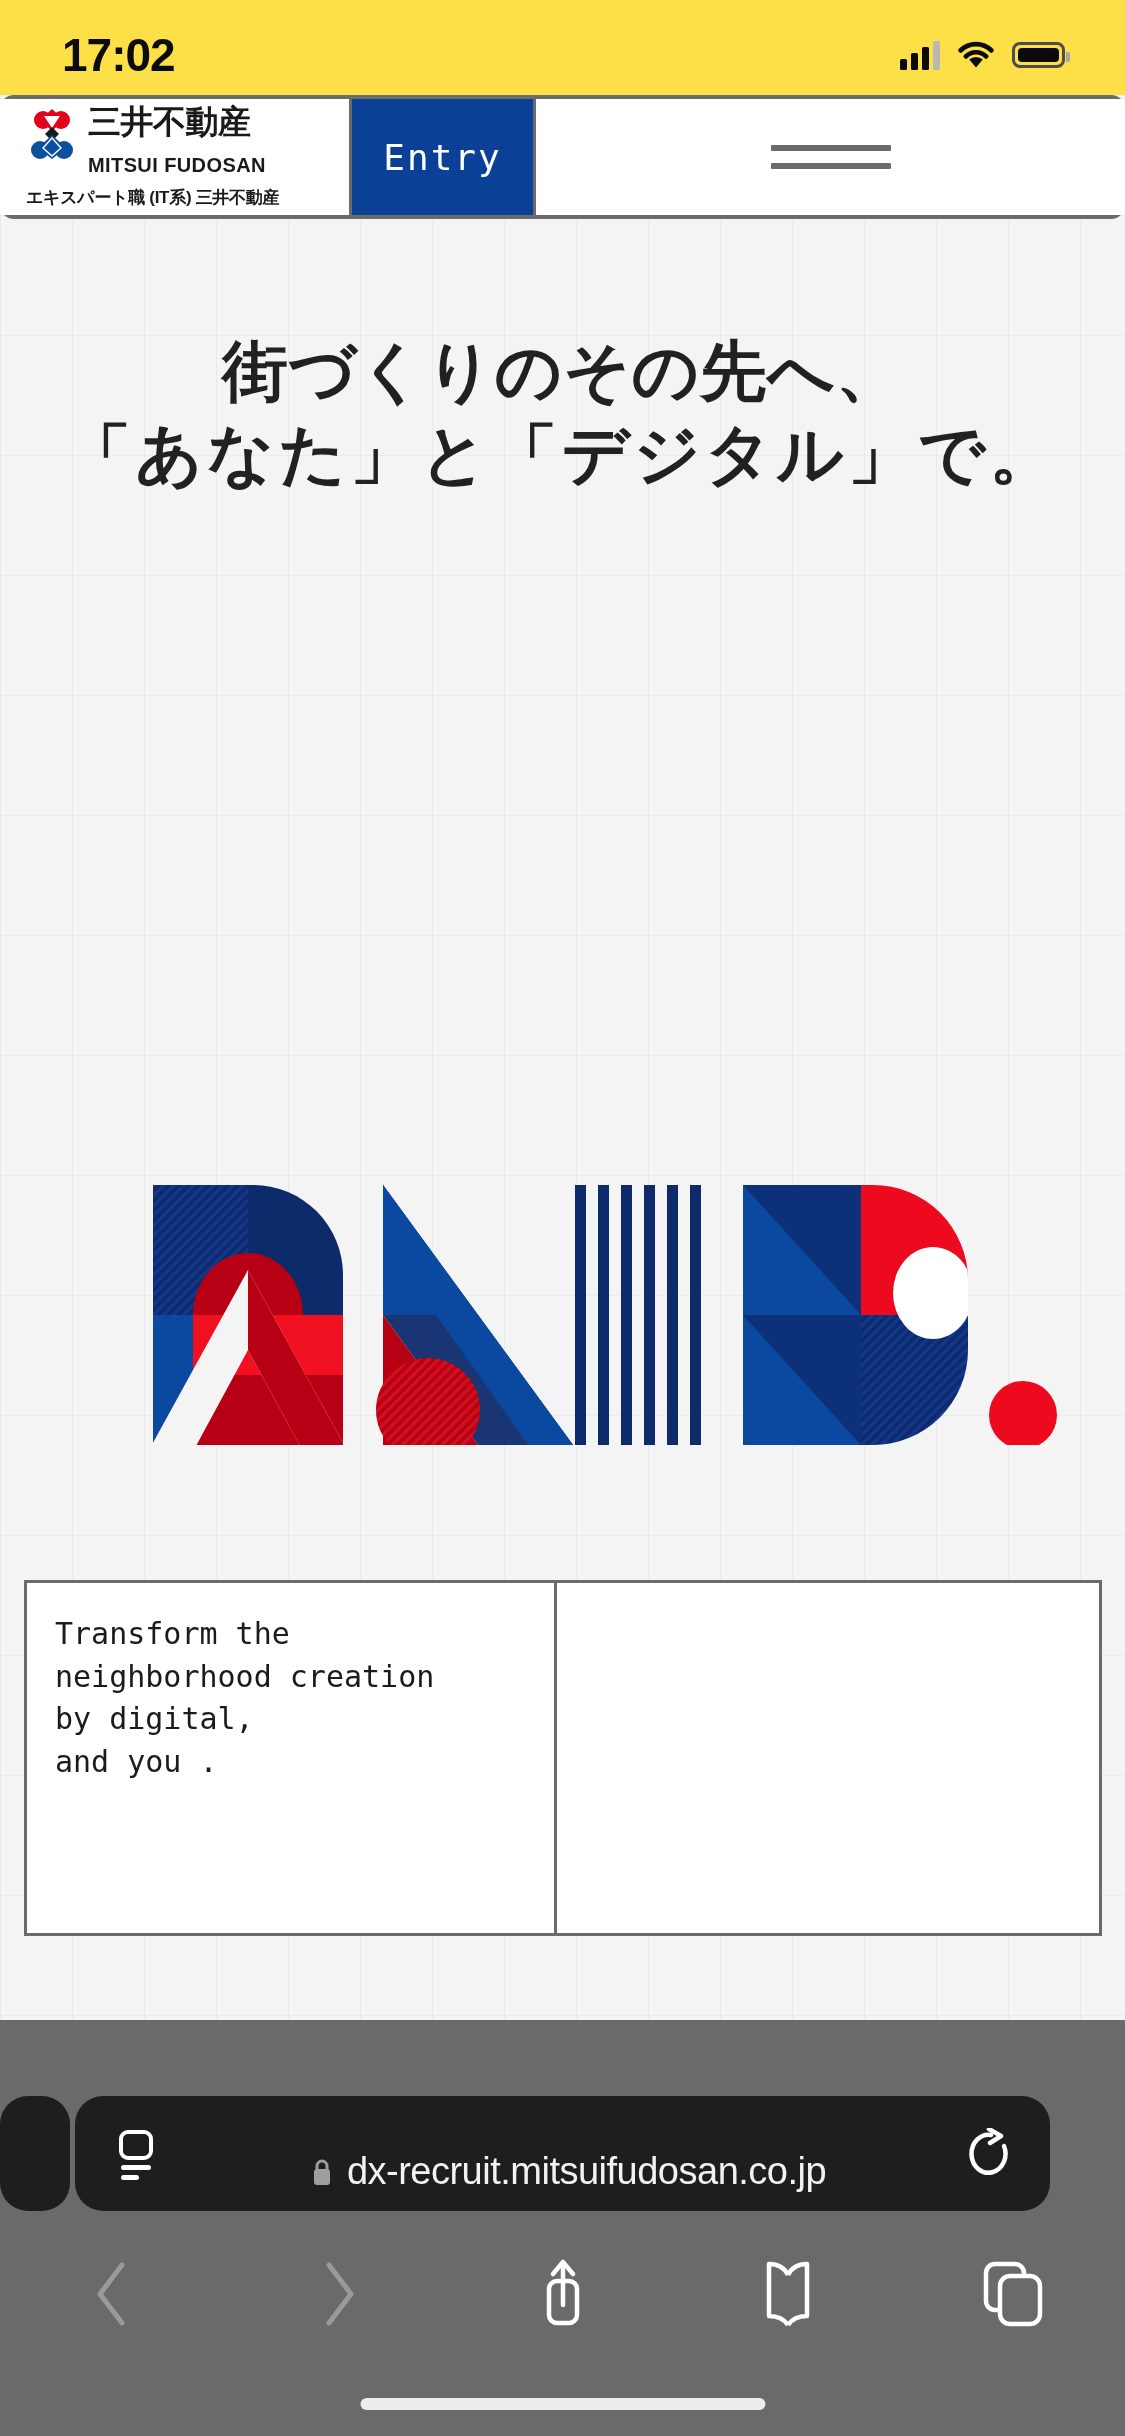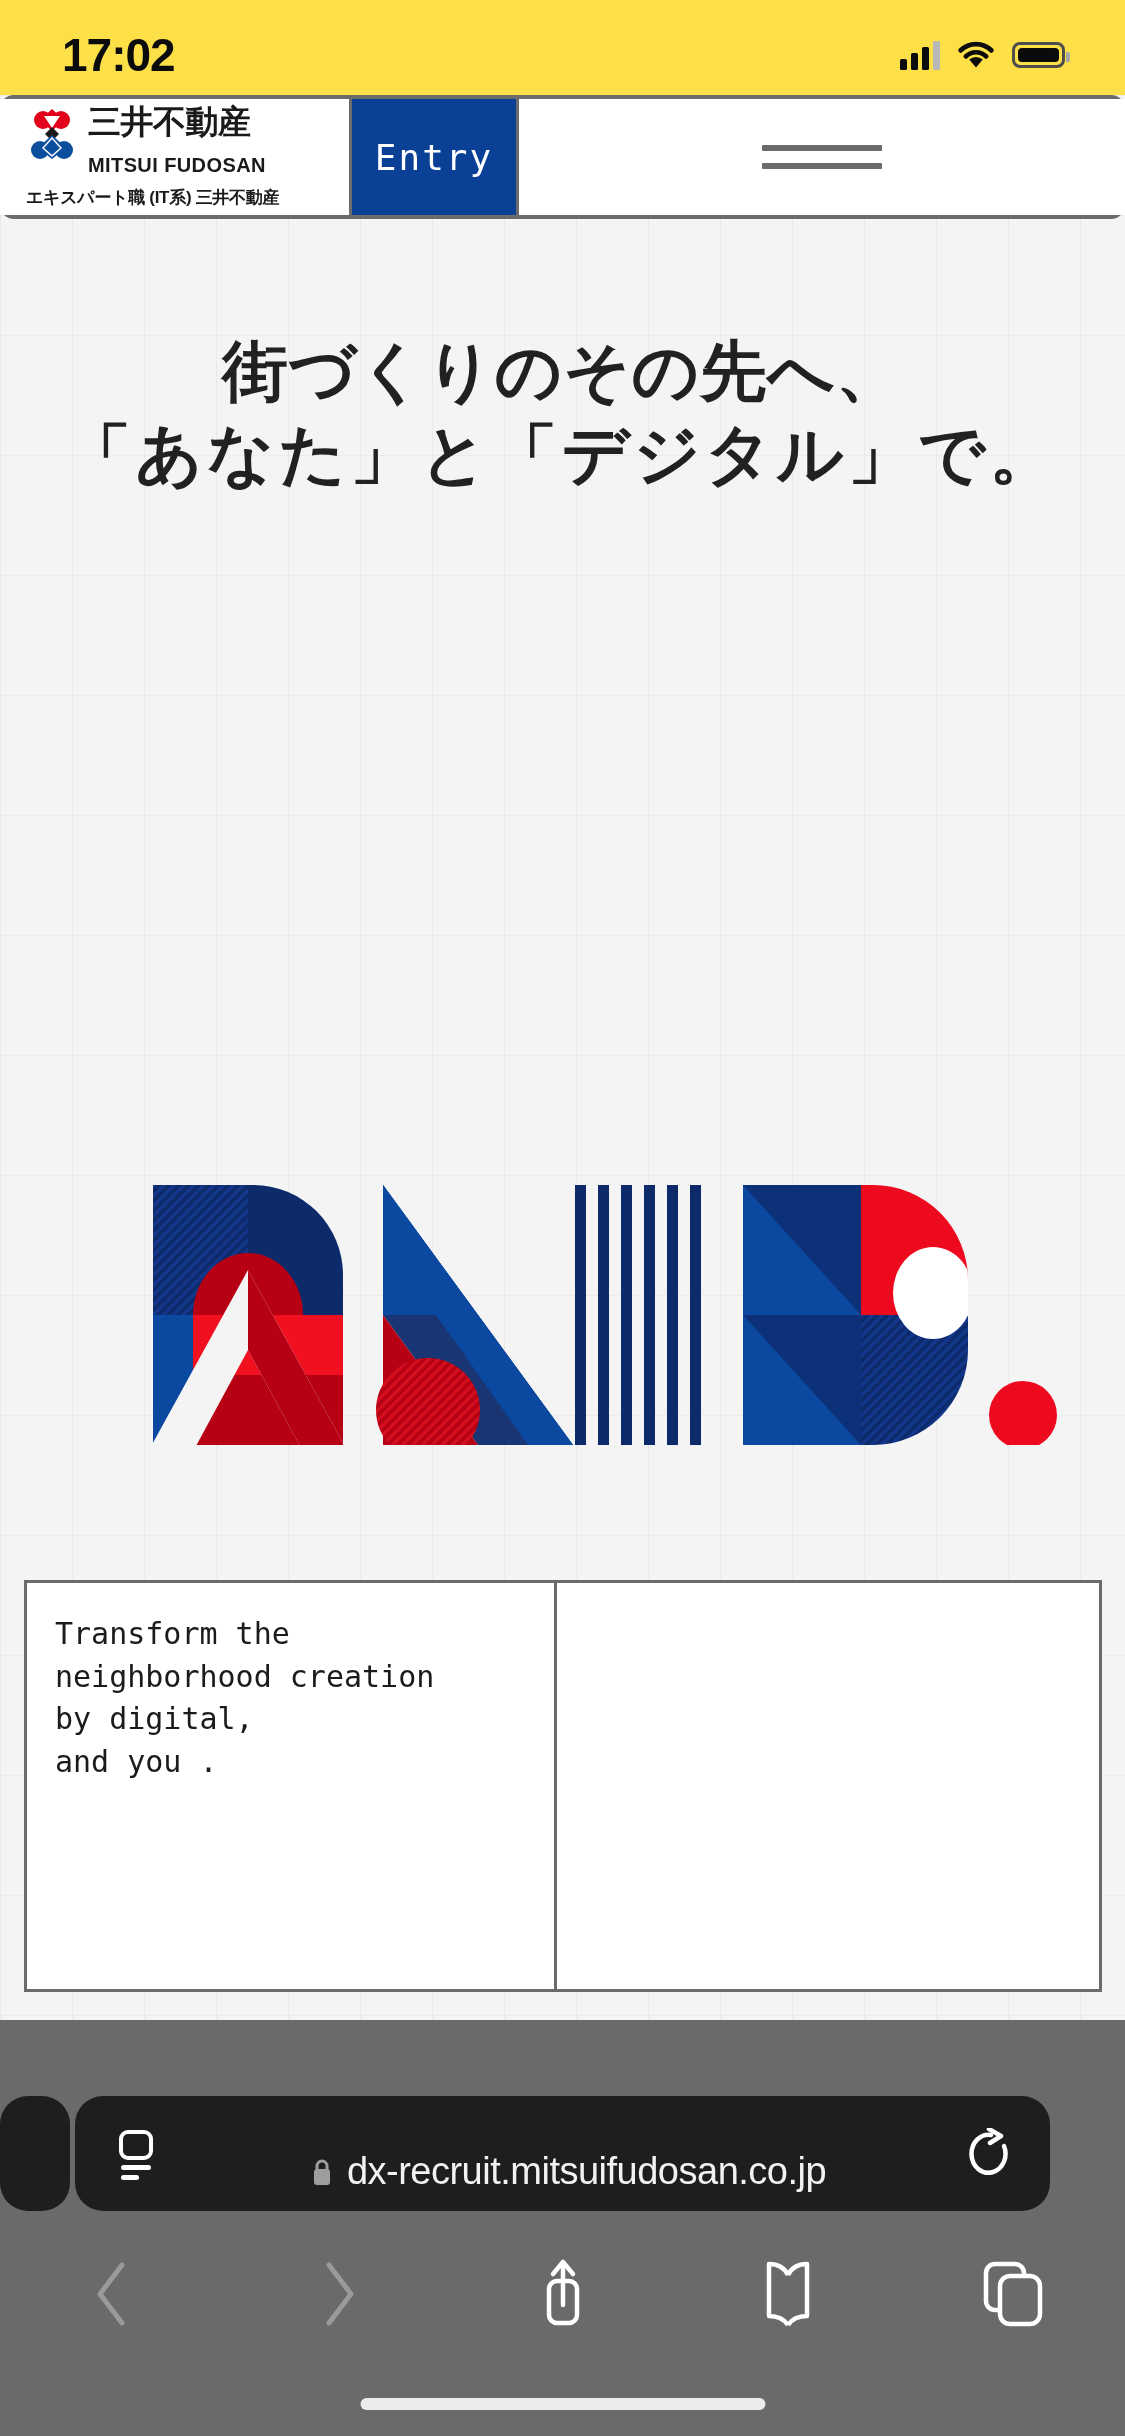--- a/index.html
+++ b/index.html
@@ -60,21 +60,21 @@
     border-right:3px solid #6b6b6b;
   }
   .brand-row{ display:flex; align-items:flex-start; gap:10px;}
   .mf-mark{ width:52px; height:54px; flex:none; margin-top:2px;}
   .brand-txt{ display:flex; flex-direction:column;}
   .brand-jp{ font-size:33px; font-weight:600; color:#1a1a1a; line-height:1.05; letter-spacing:-.5px;}
   .brand-en{ font-size:20px; font-weight:bold; color:#1a1a1a; letter-spacing:.4px; line-height:1.2; margin-top:14px;}
   .brand-sub{ font-size:17px; font-weight:bold; color:#1a1a1a; margin-top:9px; letter-spacing:-.3px; white-space:nowrap;}
 
   .entry-btn{
-    width:167px; background:#0a4196;
+    width:184px; background:#0a4196;
     display:flex; align-items:center; justify-content:center;
     border-right:3px solid #6b6b6b;
   }
   .entry-btn span{
     color:#fff; font-family:"DejaVu Sans Mono", monospace;
     font-size:36px; letter-spacing:2px;
   }
   .menu-btn{ flex:1; display:flex; align-items:center; justify-content:center; background:#fff;}
   .burger{ width:120px;}
   .burger i{ display:block; height:6px; background:#6b6b6b; border-radius:1px;}
@@ -92,21 +92,21 @@
 
   
   .andwrap{ position:absolute; top:1090px; left:0; width:1125px; height:260px;}
   .andwrap svg{ display:block; margin:0 auto;}
 
   
   .captions{
     position:absolute; top:1860px; left:24px; width:1078px; height:0;
   }
   .capbox-row{
-    position:absolute; top:-375px; left:0; width:1078px; height:412px;
+    position:absolute; top:-375px; left:0; width:1078px; height:356px;
     display:flex; background:#fff;
     border:3px solid #6b6b6b;
     gap:20px;
   }
   .capbox{
     padding:30px 28px 0 28px;
     font-family:"DejaVu Sans Mono", monospace;
     font-size:30px; line-height:1.42; color:#1b1b1b;
     white-space:pre-wrap;
   }

